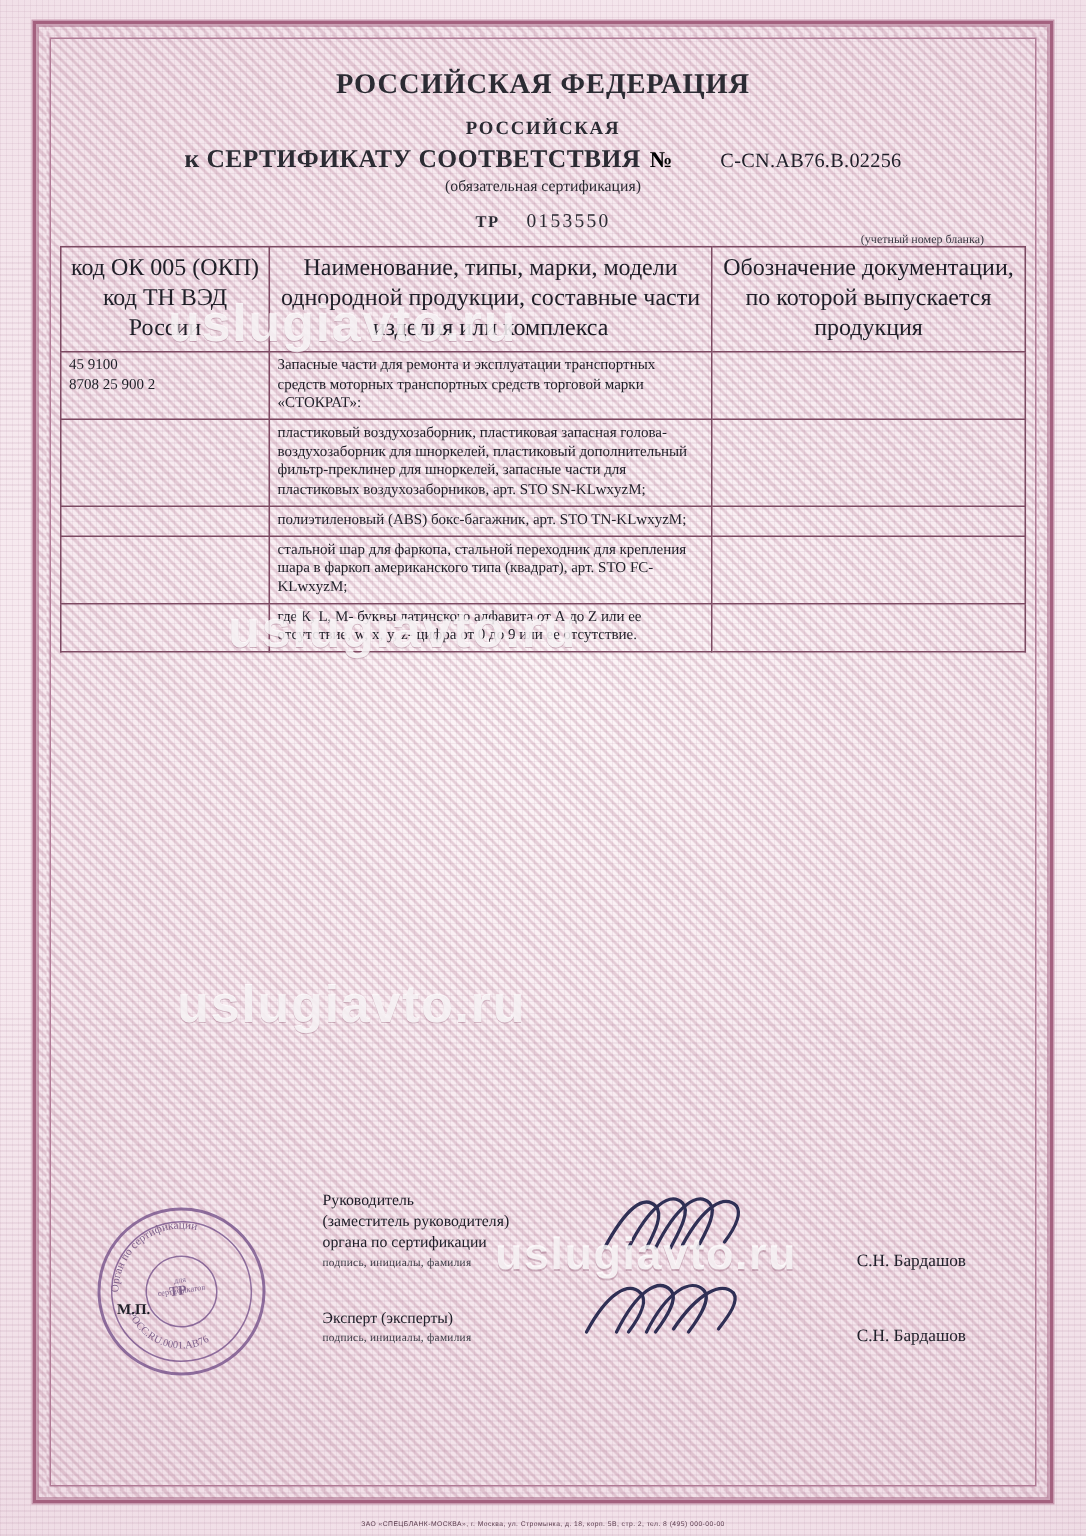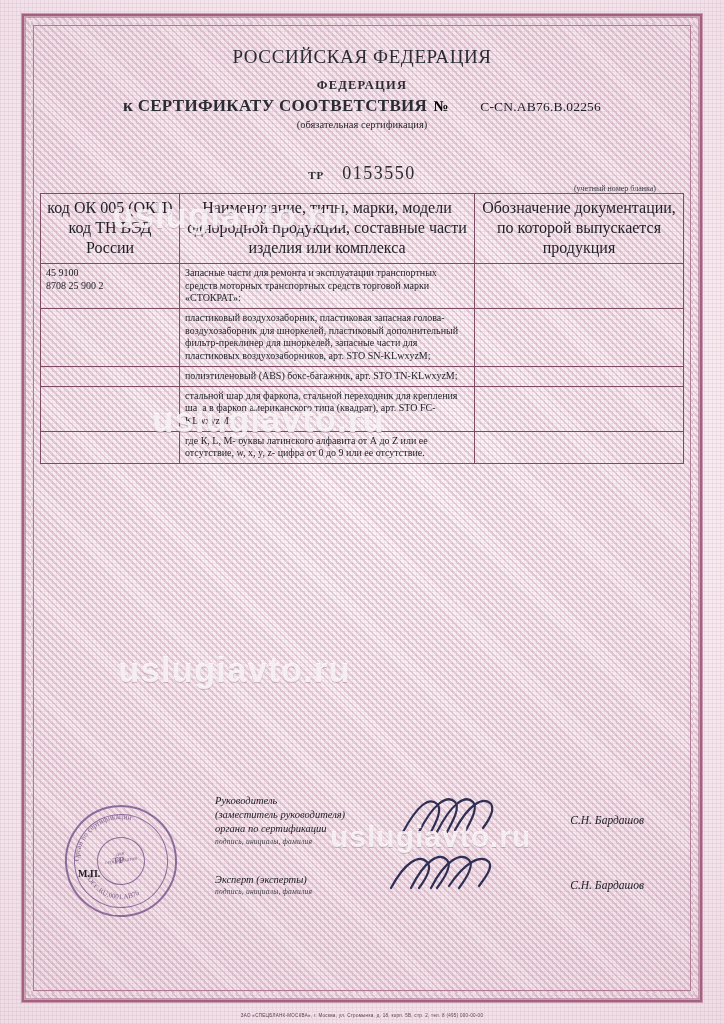--- a/index.html
+++ b/index.html
@@ -34,21 +34,21 @@
   }
 
   .content{
     position:absolute;left:40px;top:34px;right:40px;bottom:40px;
   }
 
   
   .title-rf{
     text-align:center;
     font-size:19px;
-    font-weight:normal;
+    font-weight:bold;
     letter-spacing:.6px;
     color:#2b2b33;
     margin-top:12px;
   }
   .title-pril{
     text-align:center;
     font-size:12.5px;
     font-weight:bold;
     letter-spacing:1.2px;
     color:#2b2b33;
@@ -69,21 +69,21 @@
     font-size:13.5px;color:#20202a;margin-left:26px;letter-spacing:.2px;
   }
   .subtitle-obl{
     text-align:center;font-size:10.5px;color:#2b2b33;margin-top:3px;
   }
 
   .blank-row{
     display:flex;align-items:baseline;justify-content:center;margin-top:9px;gap:18px;
   }
   .blank-tp{font-size:11px;font-weight:bold;letter-spacing:1px;color:#2b2b33;}
-  .blank-num{font-size:18px;letter-spacing:1.5px;color:#2b2b33;margin-top:24px;}
+  .blank-num{font-size:13px;letter-spacing:1.5px;color:#2b2b33;}
   .blank-caption{
     text-align:right;font-size:8px;color:#3a3a44;margin-top:0px;padding-right:28px;
   }
 
   .list-caption{
     text-align:center;font-size:10.5px;color:#22222c;margin-top:7px;margin-bottom:4px;
   }
 
   
   table.prod{
@@ -113,21 +113,21 @@
   .cell-code{font-size:10.5px;line-height:1.45;padding-top:4px;}
   .cell-empty{height:auto;}
 
   
   .sig-block{
     position:absolute;
     left:175px;right:10px;
     top:760px;
     font-size:10.5px;color:#20202a;
   }
-  .sig-line{display:flex;justify-content:space-between;align-items:center;font-style:italic;}
+  .sig-line{display:flex;justify-content:space-between;align-items:flex-end;}
   .sig-left{line-height:1.35;}
   .sig-cap{font-size:7.5px;color:#3d3d47;letter-spacing:.2px;}
   .sig-name{font-size:11.5px;white-space:nowrap;padding-right:30px;}
   .sig-gap{height:26px;}
 
   
   .scribble{
     position:absolute;
     pointer-events:none;
   }
@@ -185,21 +185,21 @@
 <body>
 
 <div class="page">
   <div class="frame-outer"></div>
   <div class="frame-band"></div>
   <div class="frame-inner"></div>
 
   <div class="content">
 
     <div class="title-rf">РОССИЙСКАЯ ФЕДЕРАЦИЯ</div>
-    <div class="title-pril">ФЕДЕРАЦИЯ</div>
+    <div class="title-pril">РОССИЙСКАЯ</div>
 
     <div class="title-cert-row">
       <span class="title-cert">к СЕРТИФИКАТУ СООТВЕТСТВИЯ</span>
       <span class="cert-no-sign">№</span>
       <span class="cert-number">C-CN.АВ76.В.02256</span>
     </div>
 
     <div class="subtitle-obl">(обязательная сертификация)</div>
 
     <div class="blank-row">

